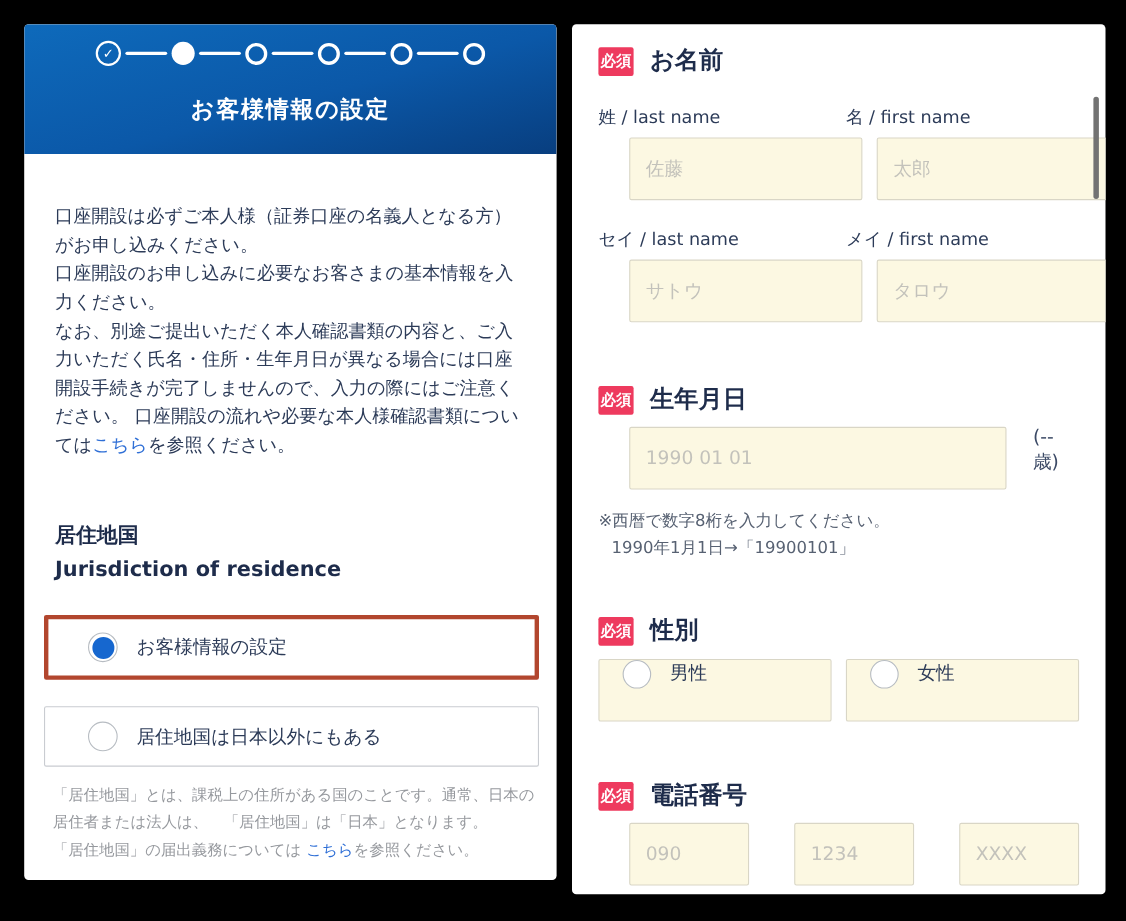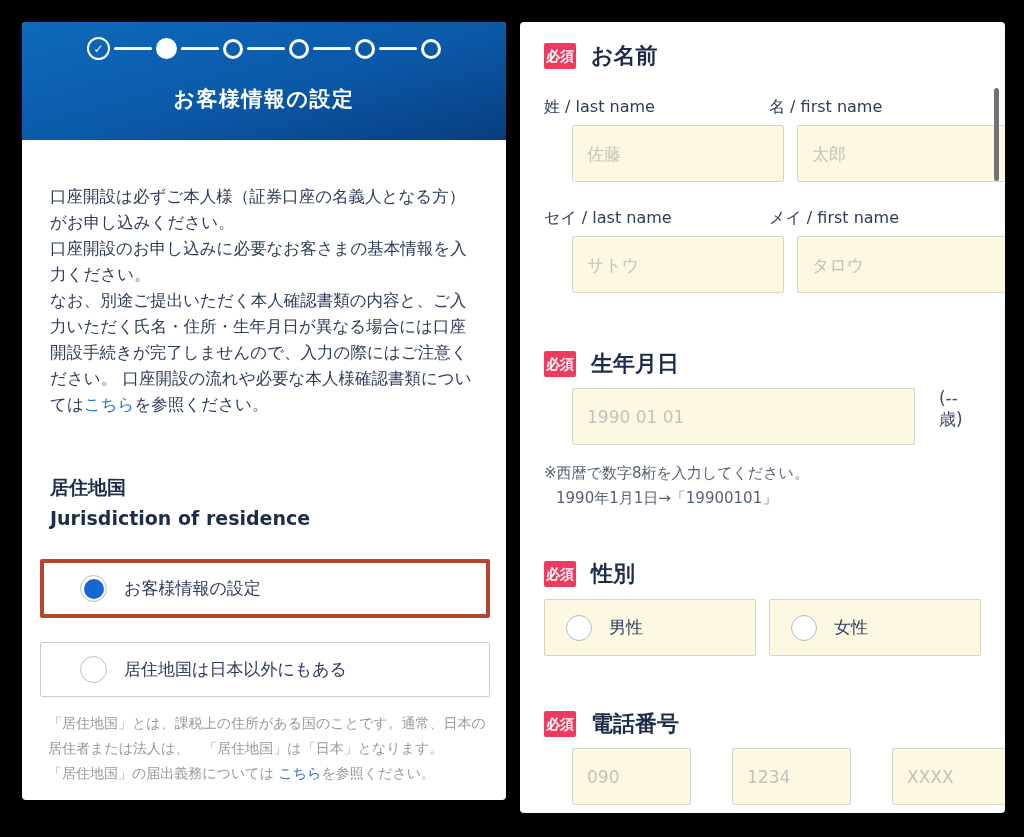--- a/index.html
+++ b/index.html
@@ -65,25 +65,25 @@
   }
   .text-input::placeholder{color:#c3c2bb;opacity:1;}
   .birth-row{display:flex;margin-top:9px;}
   .birth-input{width:347px;margin-top:0;}
   .age-note{margin-left:24px;font-size:17px;color:#3c4a66;}
   .input-note{margin-top:16px;font-size:15px;color:#576172;line-height:25px;}
   .input-note .indent{padding-left:12px;}
   .choice-row{display:flex;gap:13px;margin-top:10px;}
   .choice-box{
     width:212px;height:57px;box-sizing:border-box;background:#fcf8e2;border:1px solid #d9d6c6;border-radius:2px;
-    display:flex;align-items:center;gap:17px;padding-left:21px;font-size:17px;color:#2c3b58;cursor:pointer;
+    display:flex;align-items:flex-start;gap:17px;padding-left:21px;font-size:17px;color:#2c3b58;cursor:pointer;
   }
   .choice-box .radio{width:26px;height:26px;}
   .phone-row{display:flex;gap:13px;margin-top:9px;}
-  .phone-input{width:119px;margin-top:0;}
+  .phone-input{width:109px;margin-top:0;}
   .scrollbar-thumb{position:absolute;right:6px;top:66px;width:5px;height:93px;background:#737373;border-radius:3px;}
 </style>
 </head>
 <body>
 
 <div class="canvas">
 
   <section class="card card-left">
     <header class="panel-header">
       <div class="stepper">

